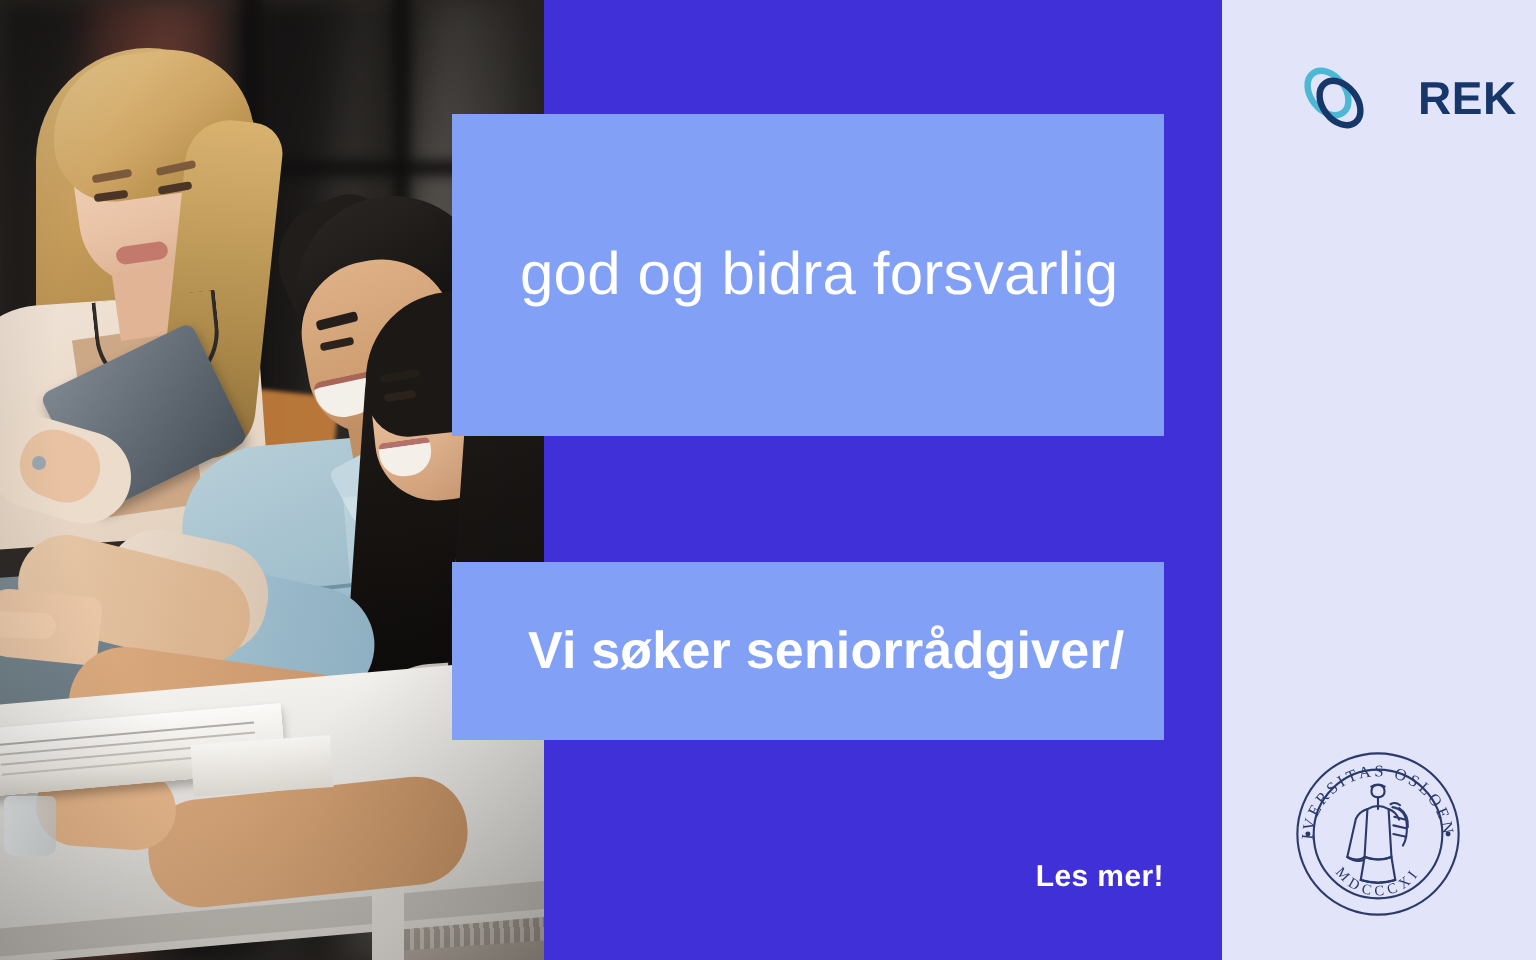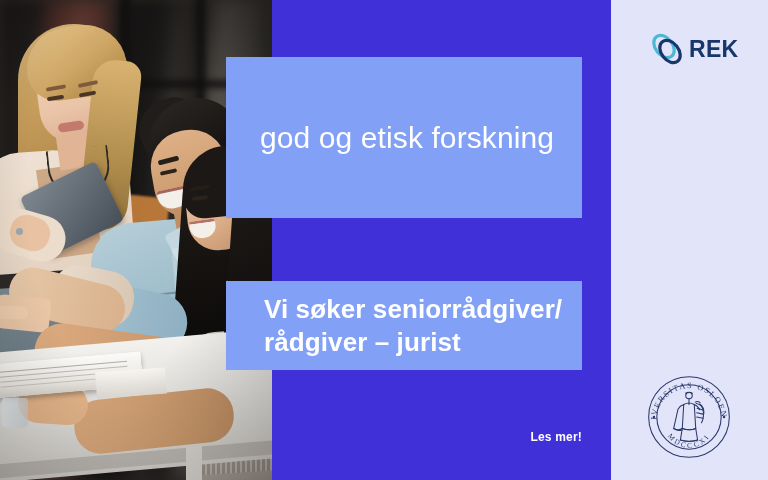--- a/index.html
+++ b/index.html
@@ -505,41 +505,41 @@
     white-space: nowrap;
   }
 
   
   .cta {
     position: absolute;
     left: 0; top: 430px;
     width: 582px;
     text-align: right;
     color: #ffffff;
-    font-size: 12px;
+    font-size: 15px;
     font-weight: 700;
     letter-spacing: .2px;
   }
 
   
   .right-panel {
     position: absolute;
     left: 611px; top: 0;
     width: 157px; height: 480px;
     background: #e2e4fa;
   }
 
   
   .rek-logo {
     position: absolute;
     left: 647px; top: 26px;
     width: 96px; height: 46px;
     display: flex;
     align-items: center;
-    gap: 0;
+    gap: 20px;
   }
   .rek-mark { width: 42px; height: 42px; flex: 0 0 auto; }
   .rek-word {
     color: #17366a;
     font-size: 23px;
     font-weight: 700;
     letter-spacing: .3px;
     line-height: 1;
   }
 
@@ -627,28 +627,27 @@
     <div class="paper2"></div>
     <div class="cup"></div>
 
     <div class="photo-vignette"></div>
   </div>
 
   <div class="blue-panel"></div>
 
   <div class="text-box box-question">
     <div>
-      <div class="line">god og etisk forskning</div>
+      <div class="line">god og bidra forsvarlig</div>
     </div>
   </div>
 
   <div class="text-box box-role">
     <div>
       <div class="line">Vi søker seniorrådgiver/</div>
-      <div class="line">rådgiver – jurist</div>
     </div>
   </div>
 
   <div class="cta">Les mer!</div>
 
   <div class="right-panel"></div>
 
   <div class="rek-logo">
     <span class="rek-mark">
       <svg viewBox="0 0 42 42" width="42" height="42" aria-hidden="true">

